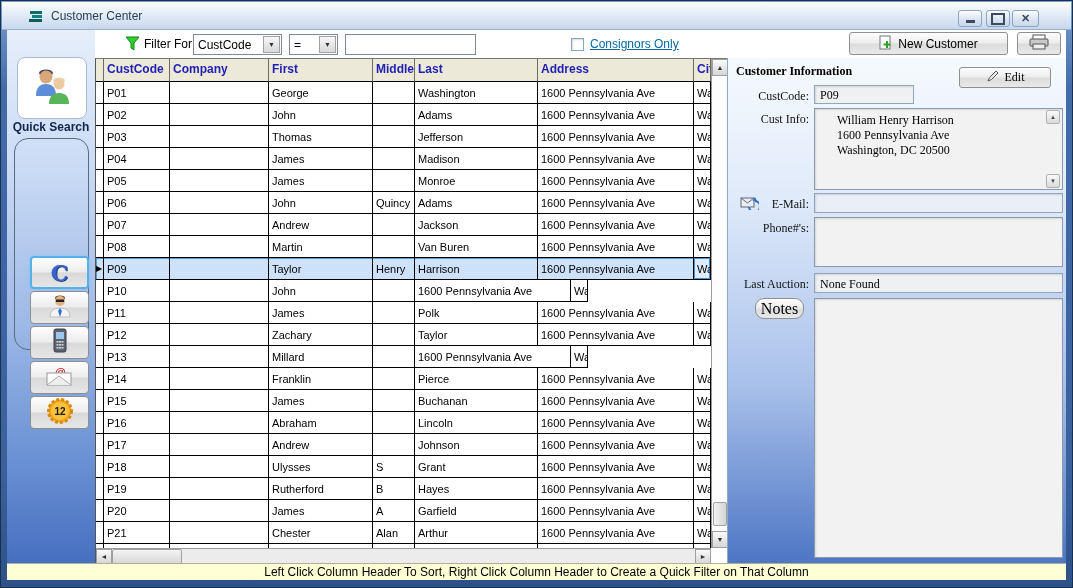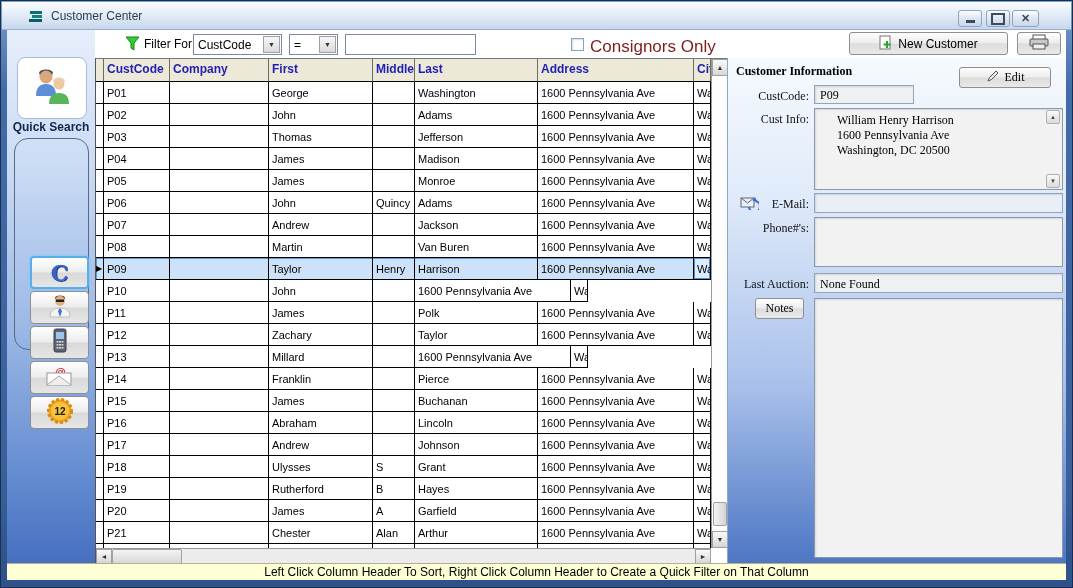--- a/index.html
+++ b/index.html
@@ -29,21 +29,21 @@
   .combo .ctext { position:absolute; left:4px; top:3px; font-size:12px; color:#000; }
   .combo .cbtn { position:absolute; right:1px; top:1px; width:17px; height:17px;
     background:linear-gradient(#f7f7f7,#d9d9d9); border:1px solid #a0a0a0;
     display:flex; align-items:center; justify-content:center; }
   .combo .cbtn::before { content:"\25BC"; font-size:7px; color:#333; }
   #combo-field { left:98px; width:89px; } #combo-op { left:194px; width:49px; }
   #filter-input { position:absolute; left:250px; top:4px; width:131px; height:21px;
     border:1px solid #7b8a9e; font-size:12px; padding:0 4px; outline:none; }
   #consignors-cb { position:absolute; left:476px; top:8px; width:13px; height:13px;
     background:#fff; border:1px solid #8aa3c0; box-shadow:inset 1px 1px 2px rgba(0,0,0,.15); }
-  #consignors-label { position:absolute; left:495px; top:7px; font-size:17px; color:#7f1d1d; }
+  #consignors-label { position:absolute; left:495px; top:7px; font-size:12px; color:#0369a1;text-decoration:underline; }
   .toolbtn { position:absolute; top:2px; height:23px; border:1px solid #8f8f8f; border-radius:3px;
     background:linear-gradient(#fefefe,#ececec 48%,#dcdcdc 52%,#e9e9e9);
     display:flex; align-items:center; justify-content:center; gap:6px; font-size:12px; color:#000; }
   #new-customer-btn { left:754px; width:159px; }
   #printer-btn { left:922px; width:44px; }
   
   #sidebar { position:absolute; left:7px; top:30px; width:88px; height:533px;
     background:linear-gradient(180deg,#e6eefb 0%,#cbdcf5 25%,#9db9e6 55%,#6b92d4 80%,#466fc0 100%); }
   #people-card { position:absolute; left:10px; top:27px; width:70px; height:62px; background:#fff;
     border:1px solid #a8bcd8; border-radius:8px; display:flex; align-items:center; justify-content:center; }
@@ -105,22 +105,22 @@
     box-shadow:inset 1px 1px 2px rgba(0,0,0,.12); }
   #custinfo-box { top:50px; height:82px; }
   #custinfo-text { position:absolute; left:6px; top:4px; right:18px; font-size:12px; line-height:15px; color:#000;margin-left:16px; }
   #email-field { position:absolute; left:86px; top:135px; width:249px; height:20px;
     background:#e9eef7; border:1px solid #93a5bd; box-shadow:inset 1px 1px 2px rgba(0,0,0,.12); font-size:12px; padding:2px 4px; }
   #phones-box { top:159px; height:50px; }
   #lastauction-field { position:absolute; left:86px; top:215px; width:249px; height:20px;
     background:#eef0f2; border:1px solid #93a5bd; box-shadow:inset 1px 1px 2px rgba(0,0,0,.12);
     font-size:12px; padding:3px 0 0 5px; }
   #notes-btn { position:absolute; left:27px; top:240px; width:49px; height:21px; border:1px solid #8f8f8f;
-    border-radius:3px; background:linear-gradient(#fefefe,#ececec 48%,#dcdcdc 52%,#e9e9e9);
-    display:flex; align-items:center; justify-content:center; font-size:12px; }
+    border-radius:9px; background:linear-gradient(#fefefe,#ececec 48%,#dcdcdc 52%,#e9e9e9);
+    display:flex; align-items:center; justify-content:center; font-size:16px; }
   #notes-box { top:240px; height:260px; }
   .mini-scroll { position:absolute; right:1px; top:1px; bottom:1px; width:15px; }
   .mini-up,.mini-down { position:absolute; left:0; width:14px; height:14px;
     background:linear-gradient(#fafafa,#dadada); border:1px solid #b0b0b0; border-radius:2px;
     display:flex; align-items:center; justify-content:center; font-size:6px; color:#444; }
   .mini-up { top:0; } .mini-up::before { content:"\25B2"; }
   .mini-down { bottom:0; } .mini-down::before { content:"\25BC"; }
   
   #statusbar { position:absolute; left:7px; top:563px; width:1059px; height:17px; background:#ffffd6;
     border-top:1px solid #b0b09a; text-align:center; font-size:12px; color:#000; line-height:16px; overflow:hidden; }

